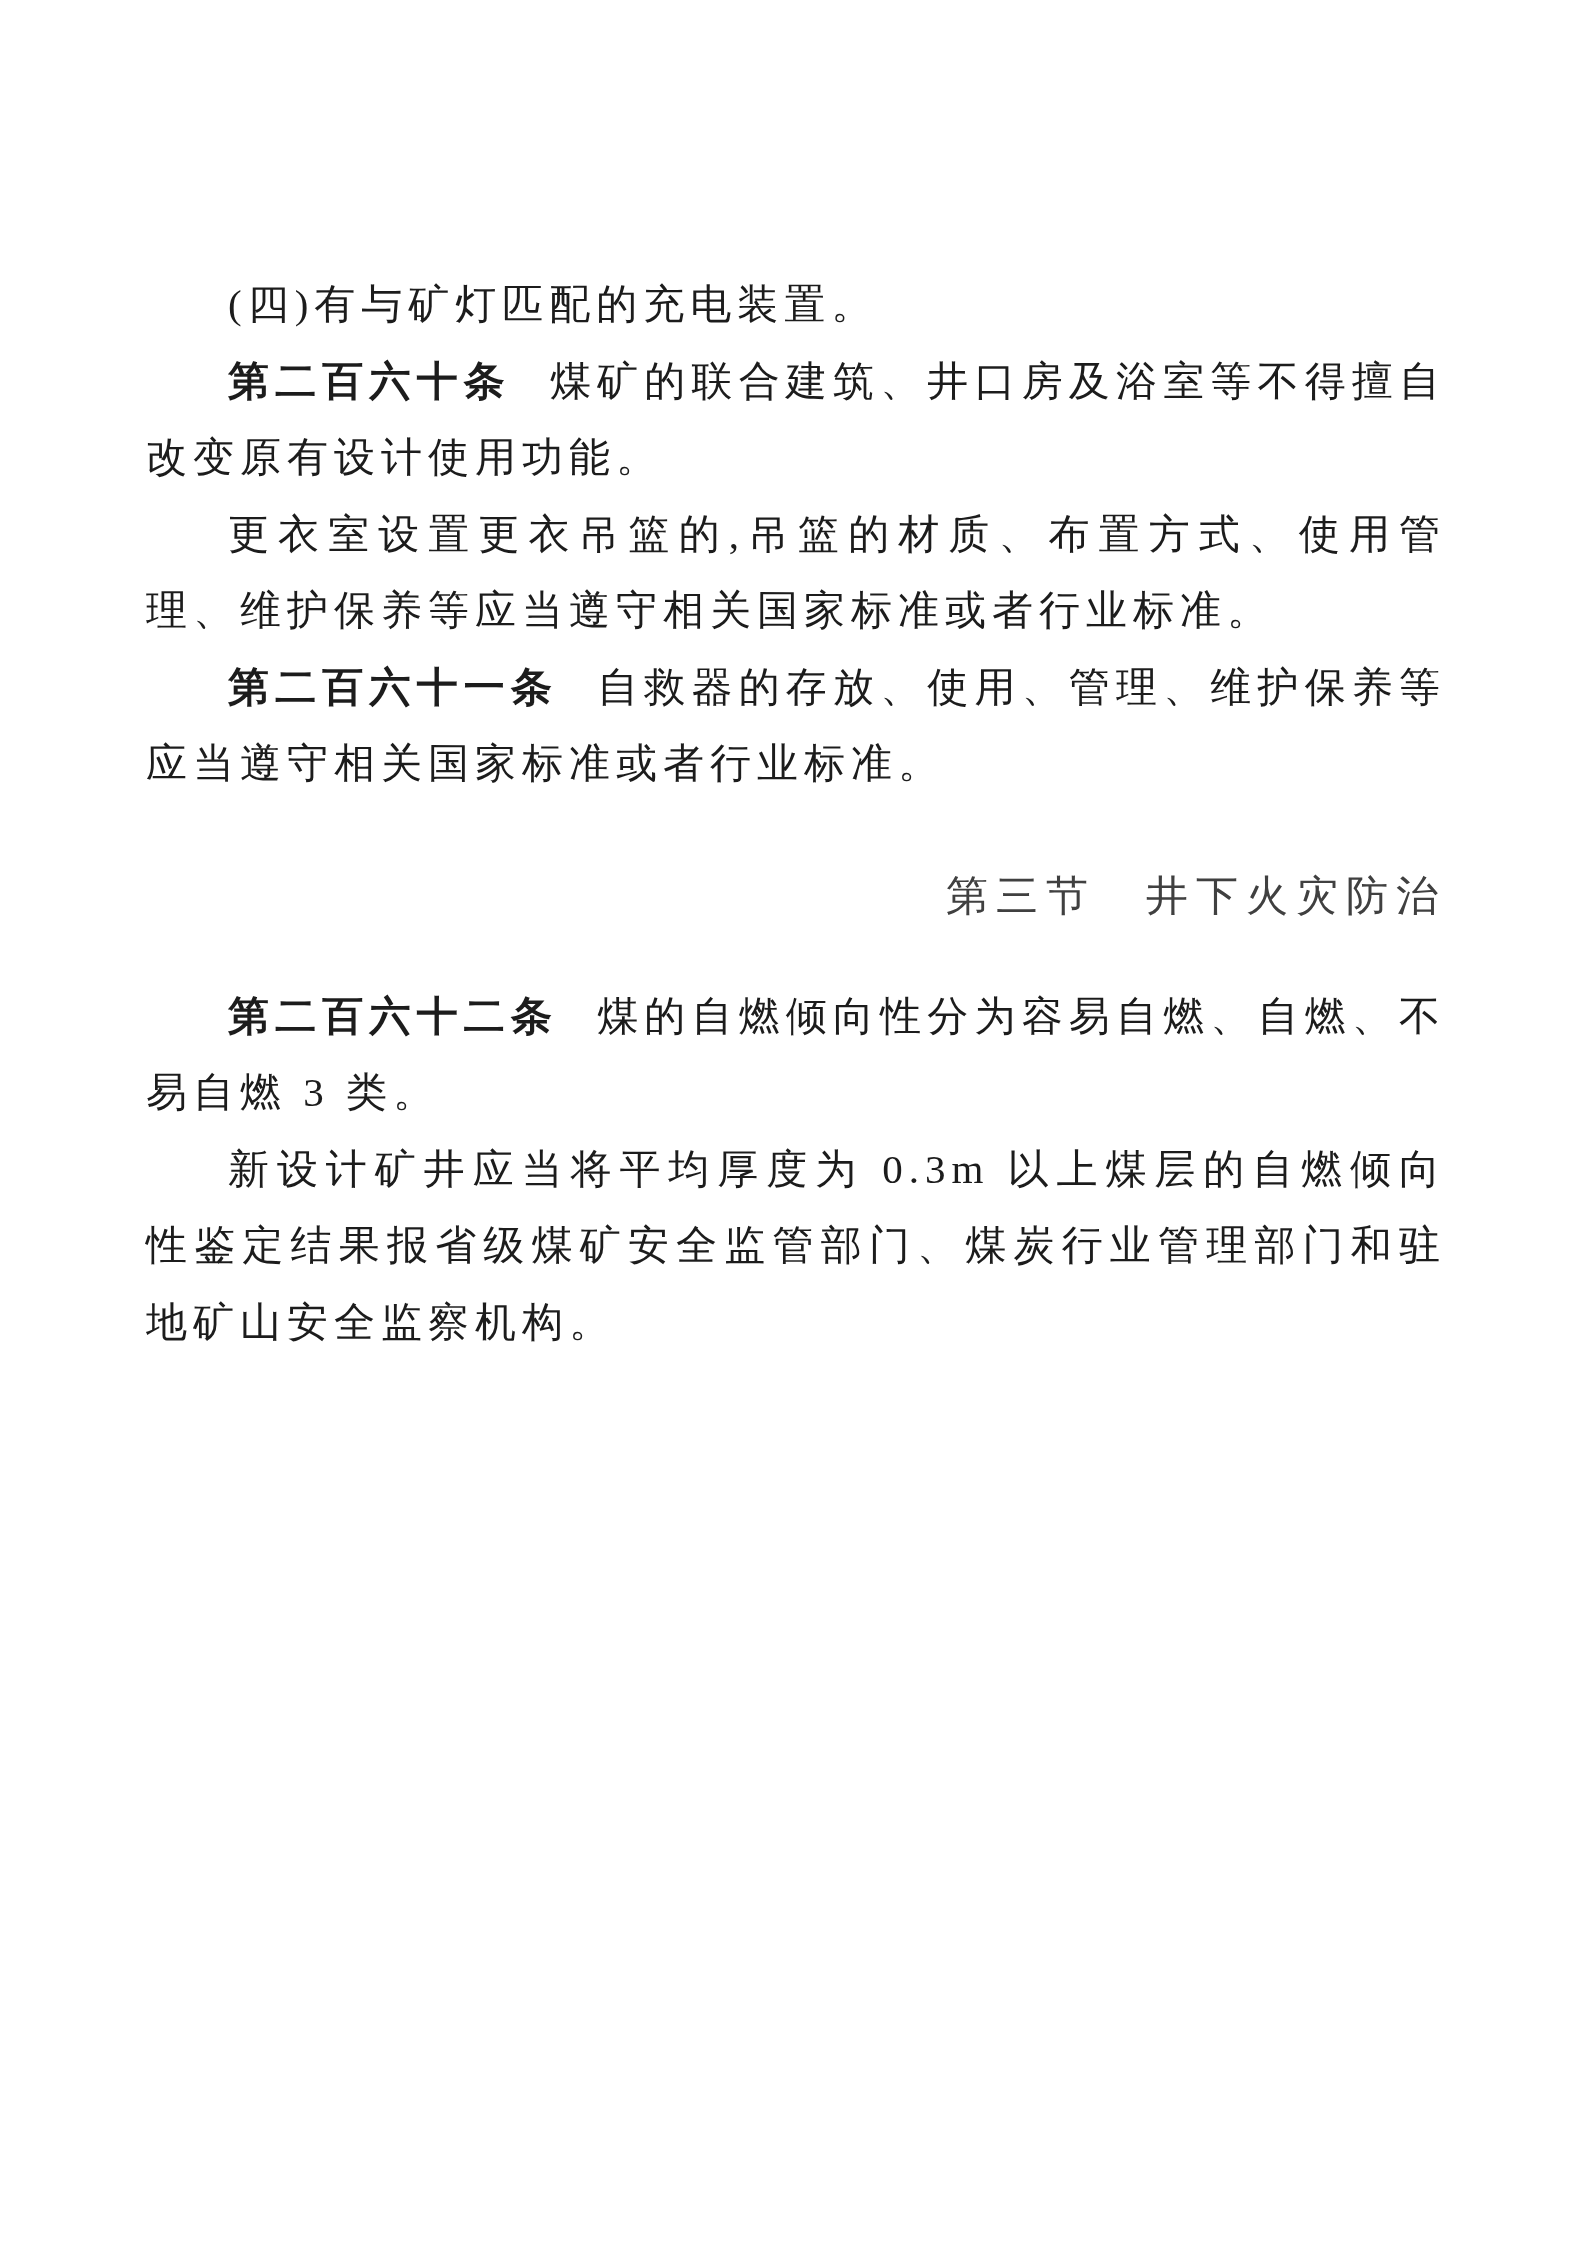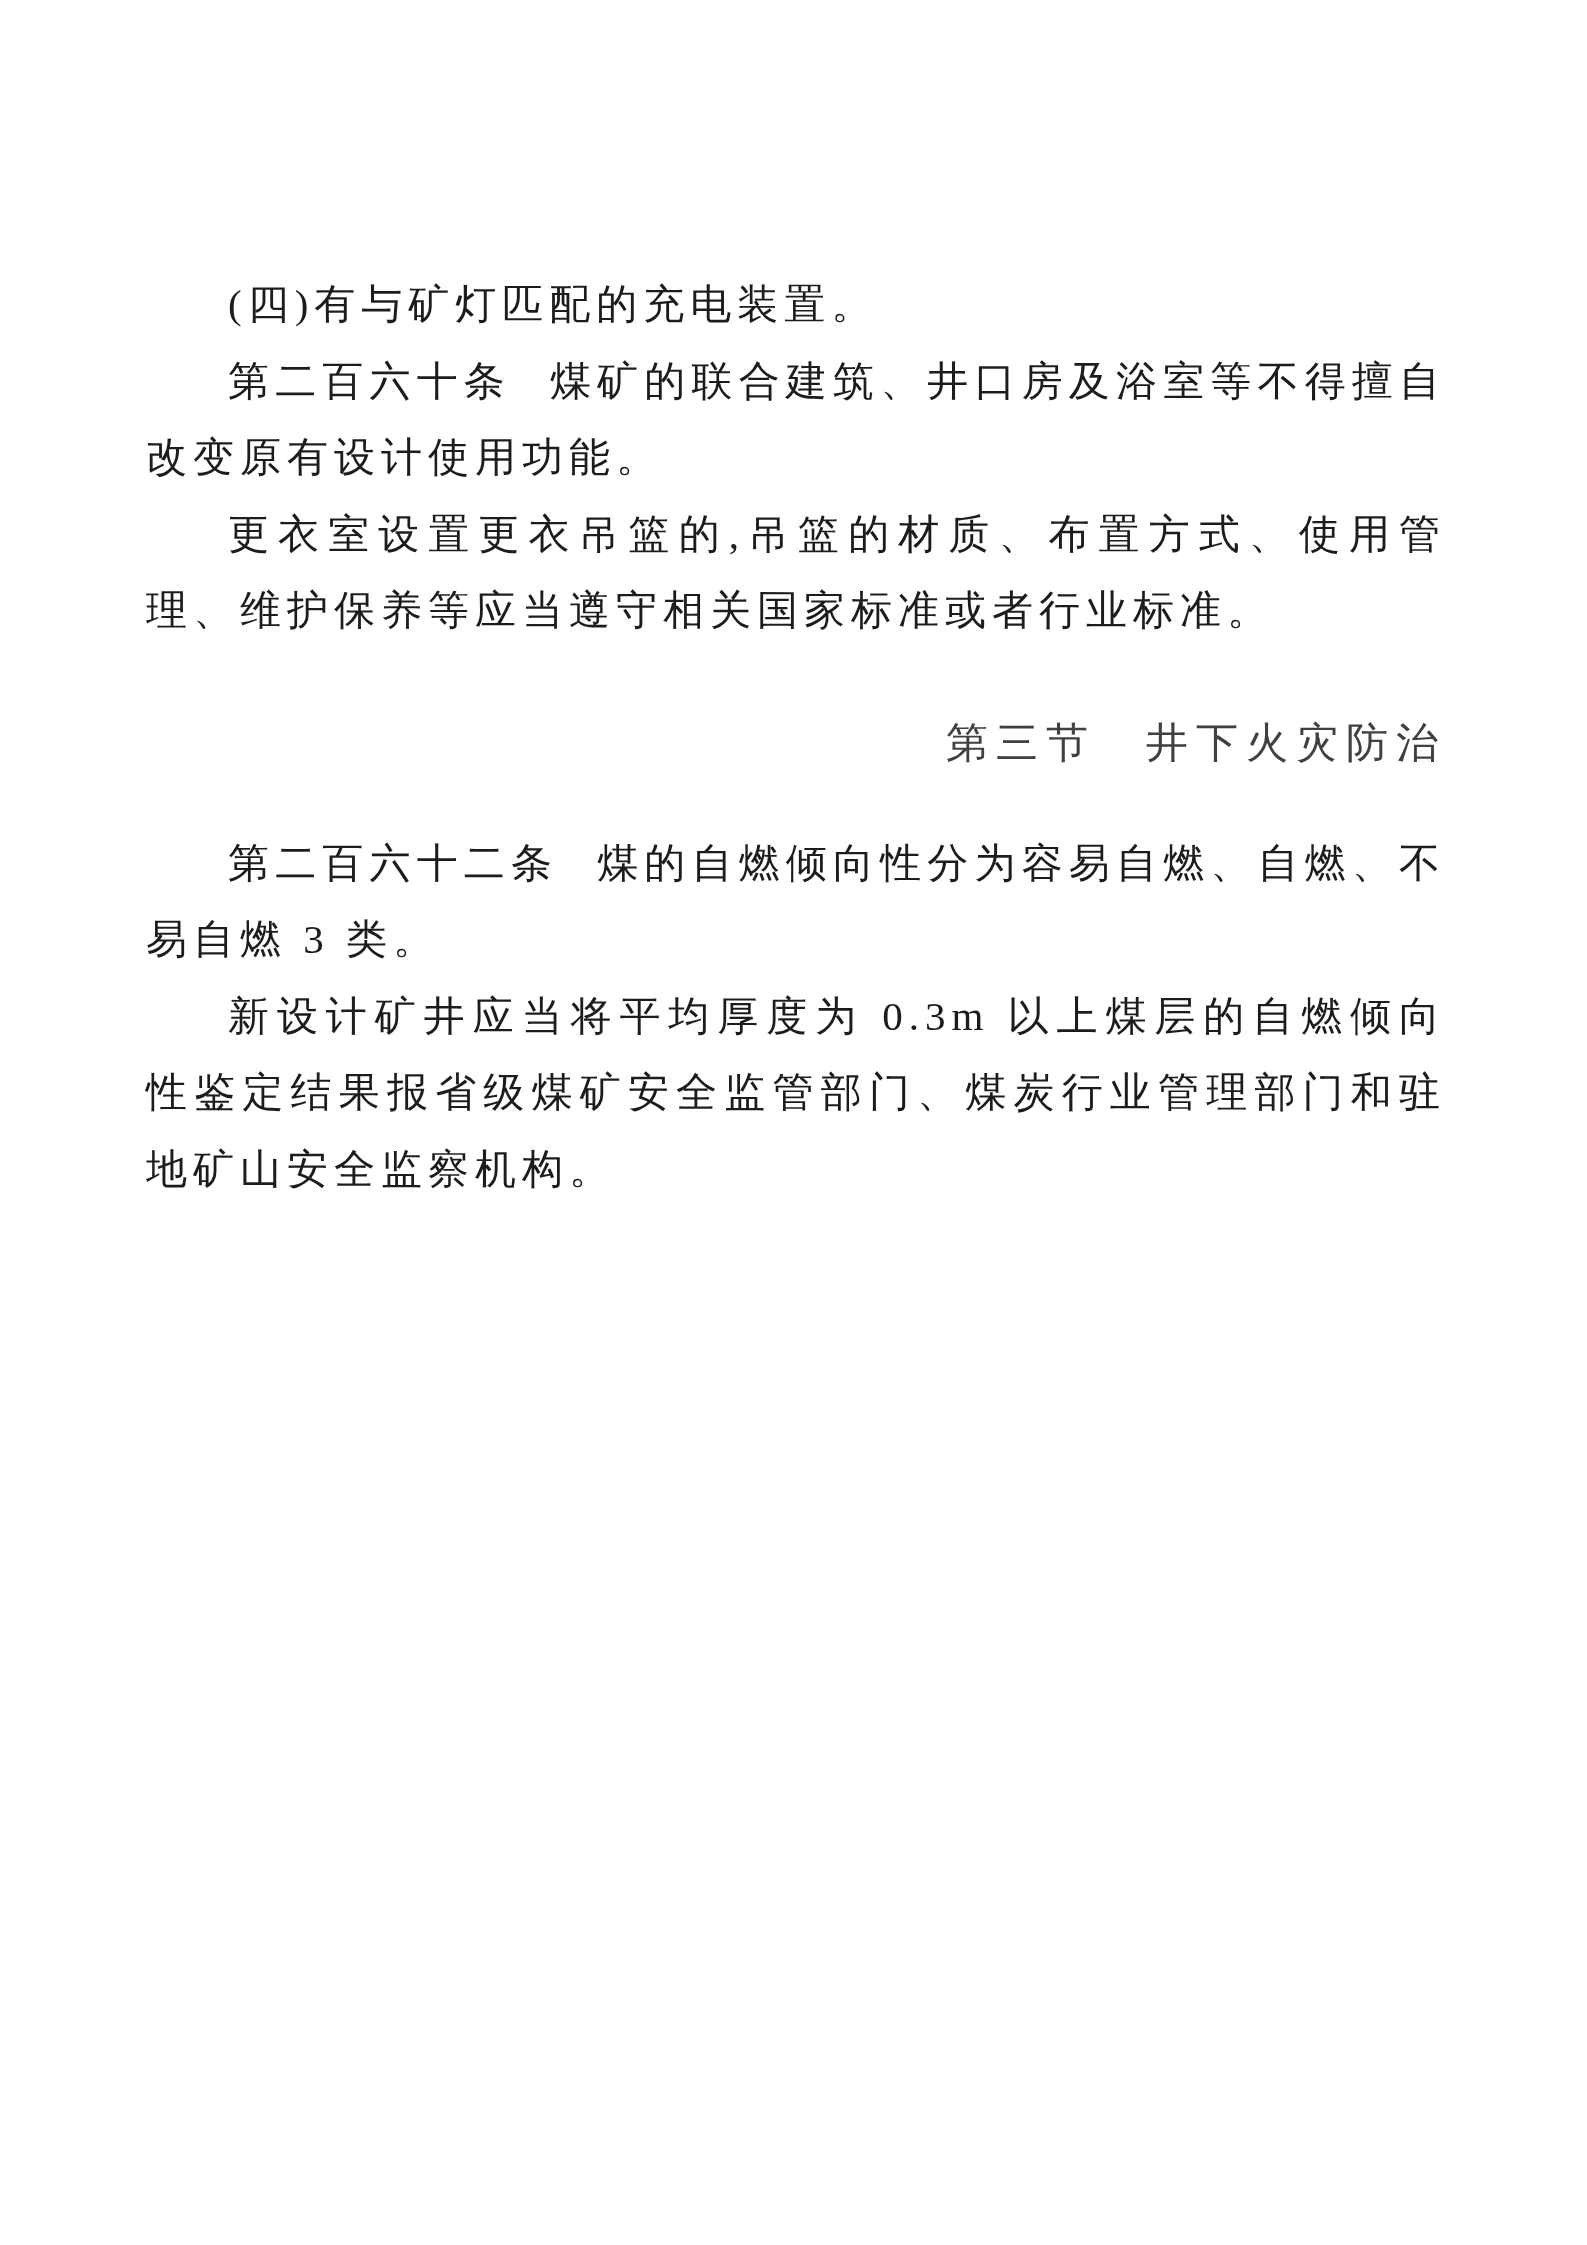--- a/index.html
+++ b/index.html
@@ -25,21 +25,21 @@
   .para {
     margin: 0;
     font-size: 41px;
     line-height: 76.5px;
     letter-spacing: 6px;
     text-align: justify;
     text-indent: 2em;
     color: #1c1c1c;
   }
   .article-label {
-    font-weight: normal;
+    font-weight: bold;
     margin-right: 0.95em;
   }
   .section-heading {
     margin: 56px 0 44px 0;
     font-size: 42px;
     line-height: 76px;
     letter-spacing: 8px;
     font-weight: normal;
     text-align: right;
     text-indent: 0;
@@ -60,20 +60,21 @@
 
 <div class="page">
   <div class="content">
 
     <p class="para"><span>(四)有与矿灯匹配的充电装置。</span></p>
 
     <p class="para"><span class="article-label">第二百六十条</span><span>煤矿的联合建筑、井口房及浴室等不得擅自改变原有设计使用功能。</span></p>
 
     <p class="para"><span>更衣室设置更衣吊篮的,吊篮的材质、布置方式、使用管理、维护保养等应当遵守相关国家标准或者行业标准。</span></p>
 
+    <p class="para"><span class="article-label">第二百六十一条</span><span>自救器的存放、使用、管理、维护保养等应当遵守相关国家标准或者行业标准。</span></p>
 
     <h2 class="section-heading">第三节　井下火灾防治</h2>
 
     <p class="para"><span class="article-label">第二百六十二条</span><span>煤的自燃倾向性分为容易自燃、自燃、不易自燃 3 类。</span></p>
 
     <p class="para"><span>新设计矿井应当将平均厚度为 0.3m 以上煤层的自燃倾向性鉴定结果报省级煤矿安全监管部门、煤炭行业管理部门和驻地矿山安全监察机构。</span></p>
 
 
 
 

